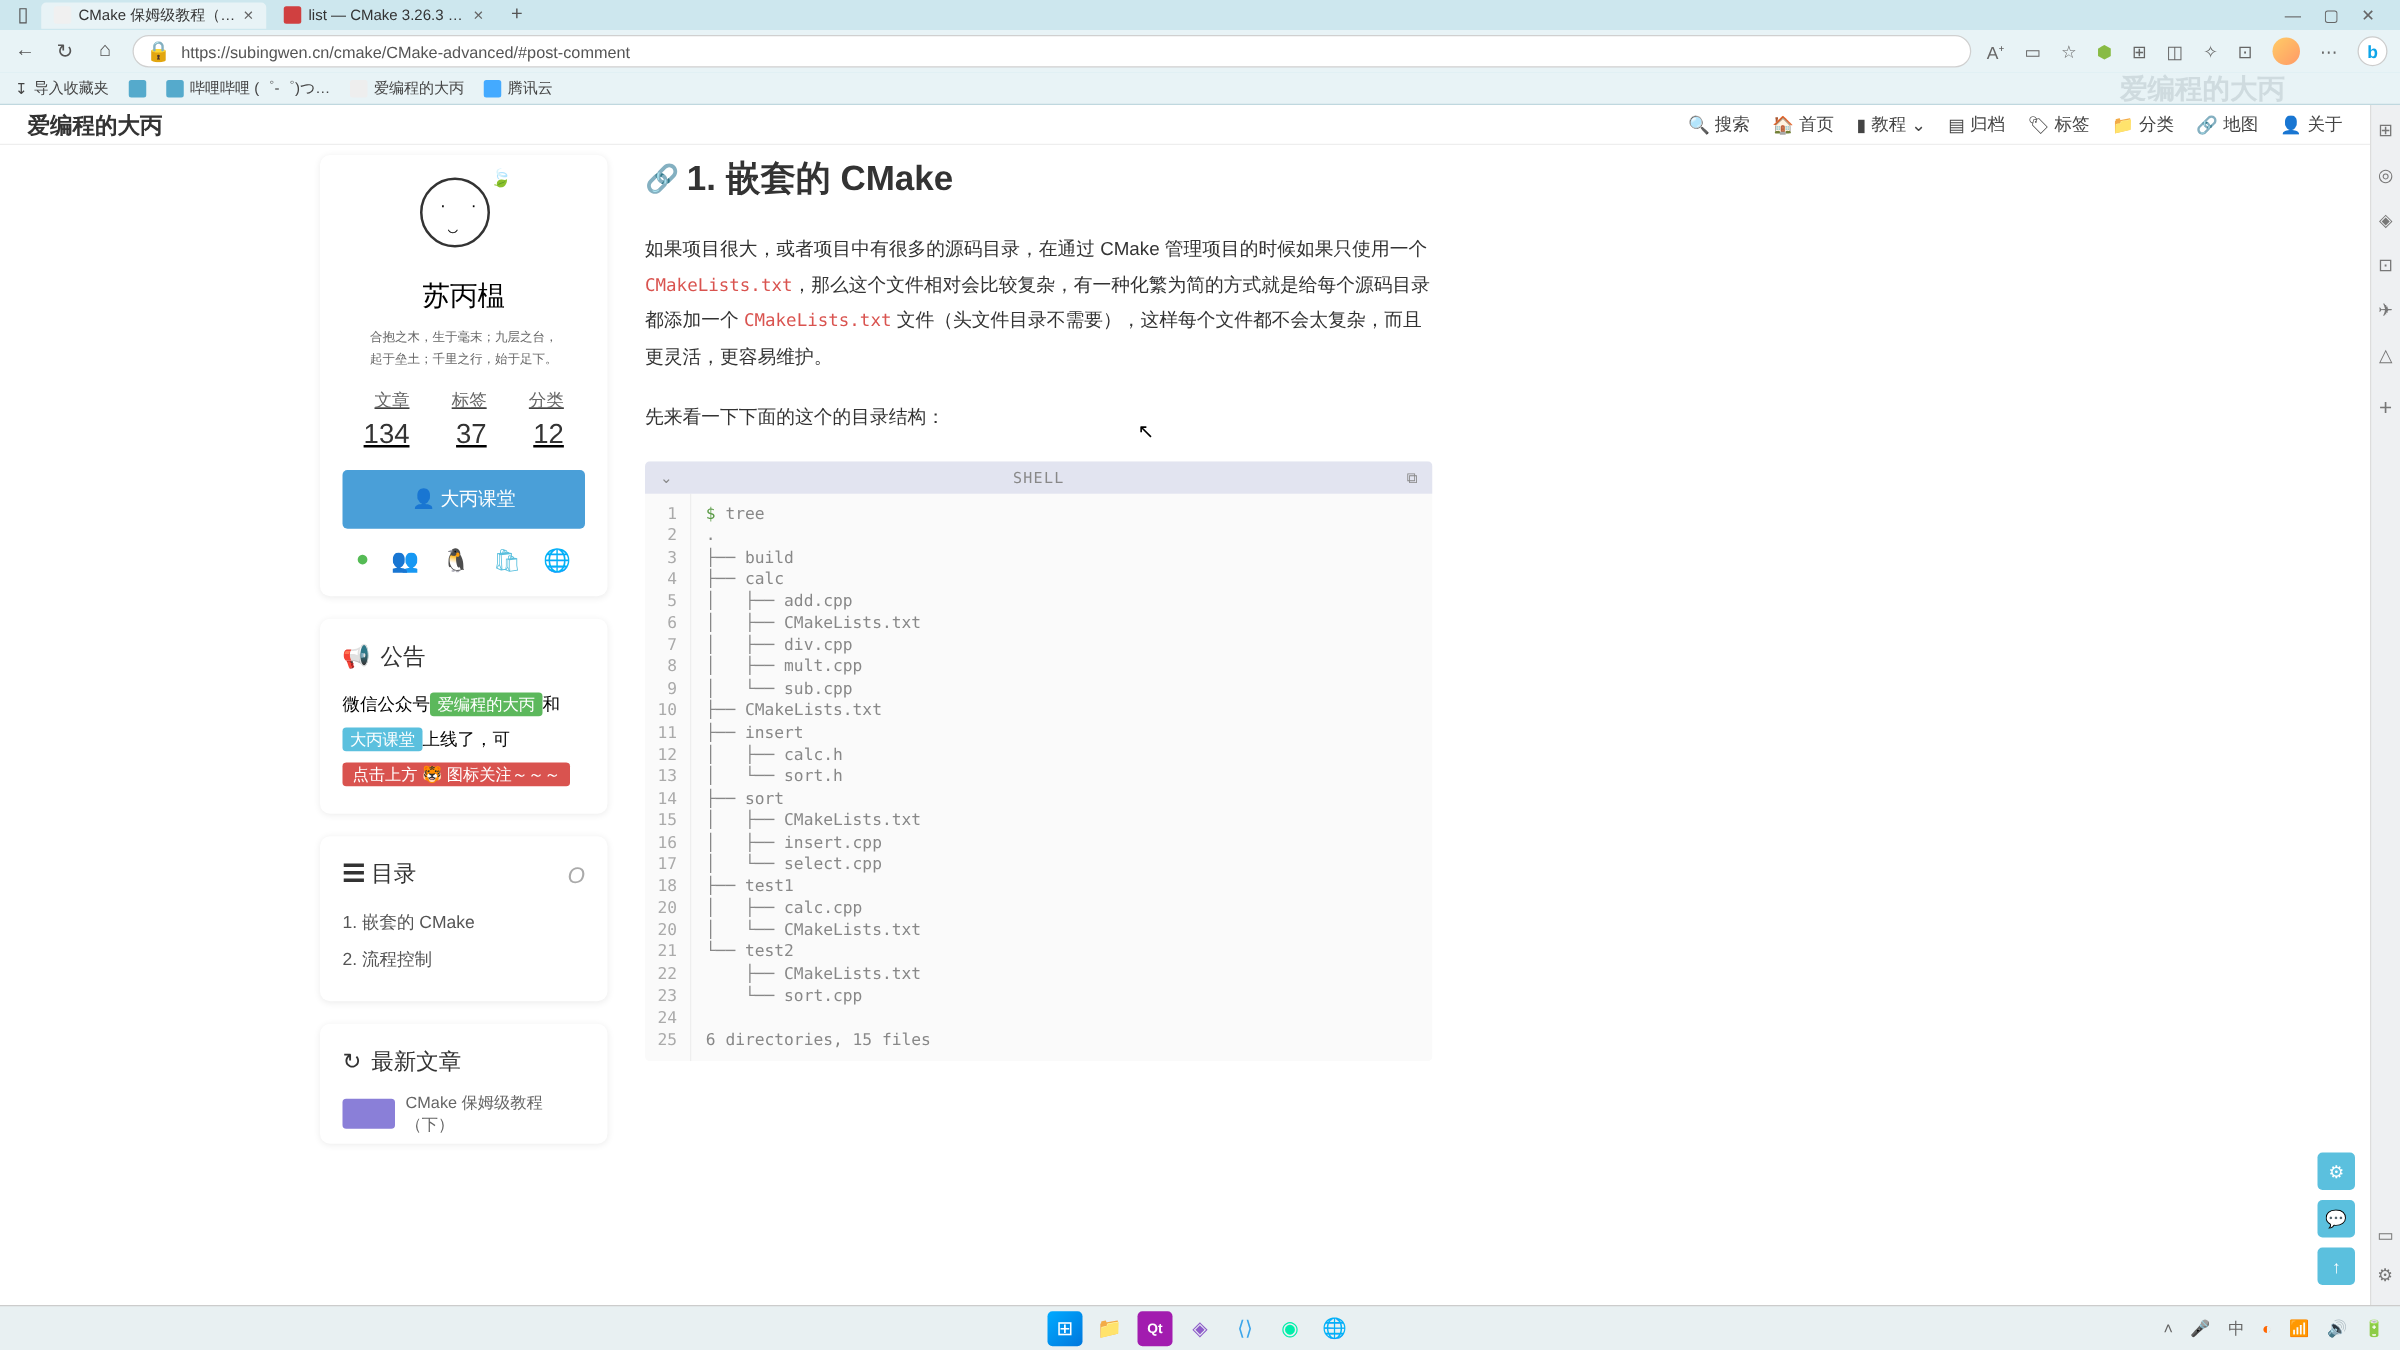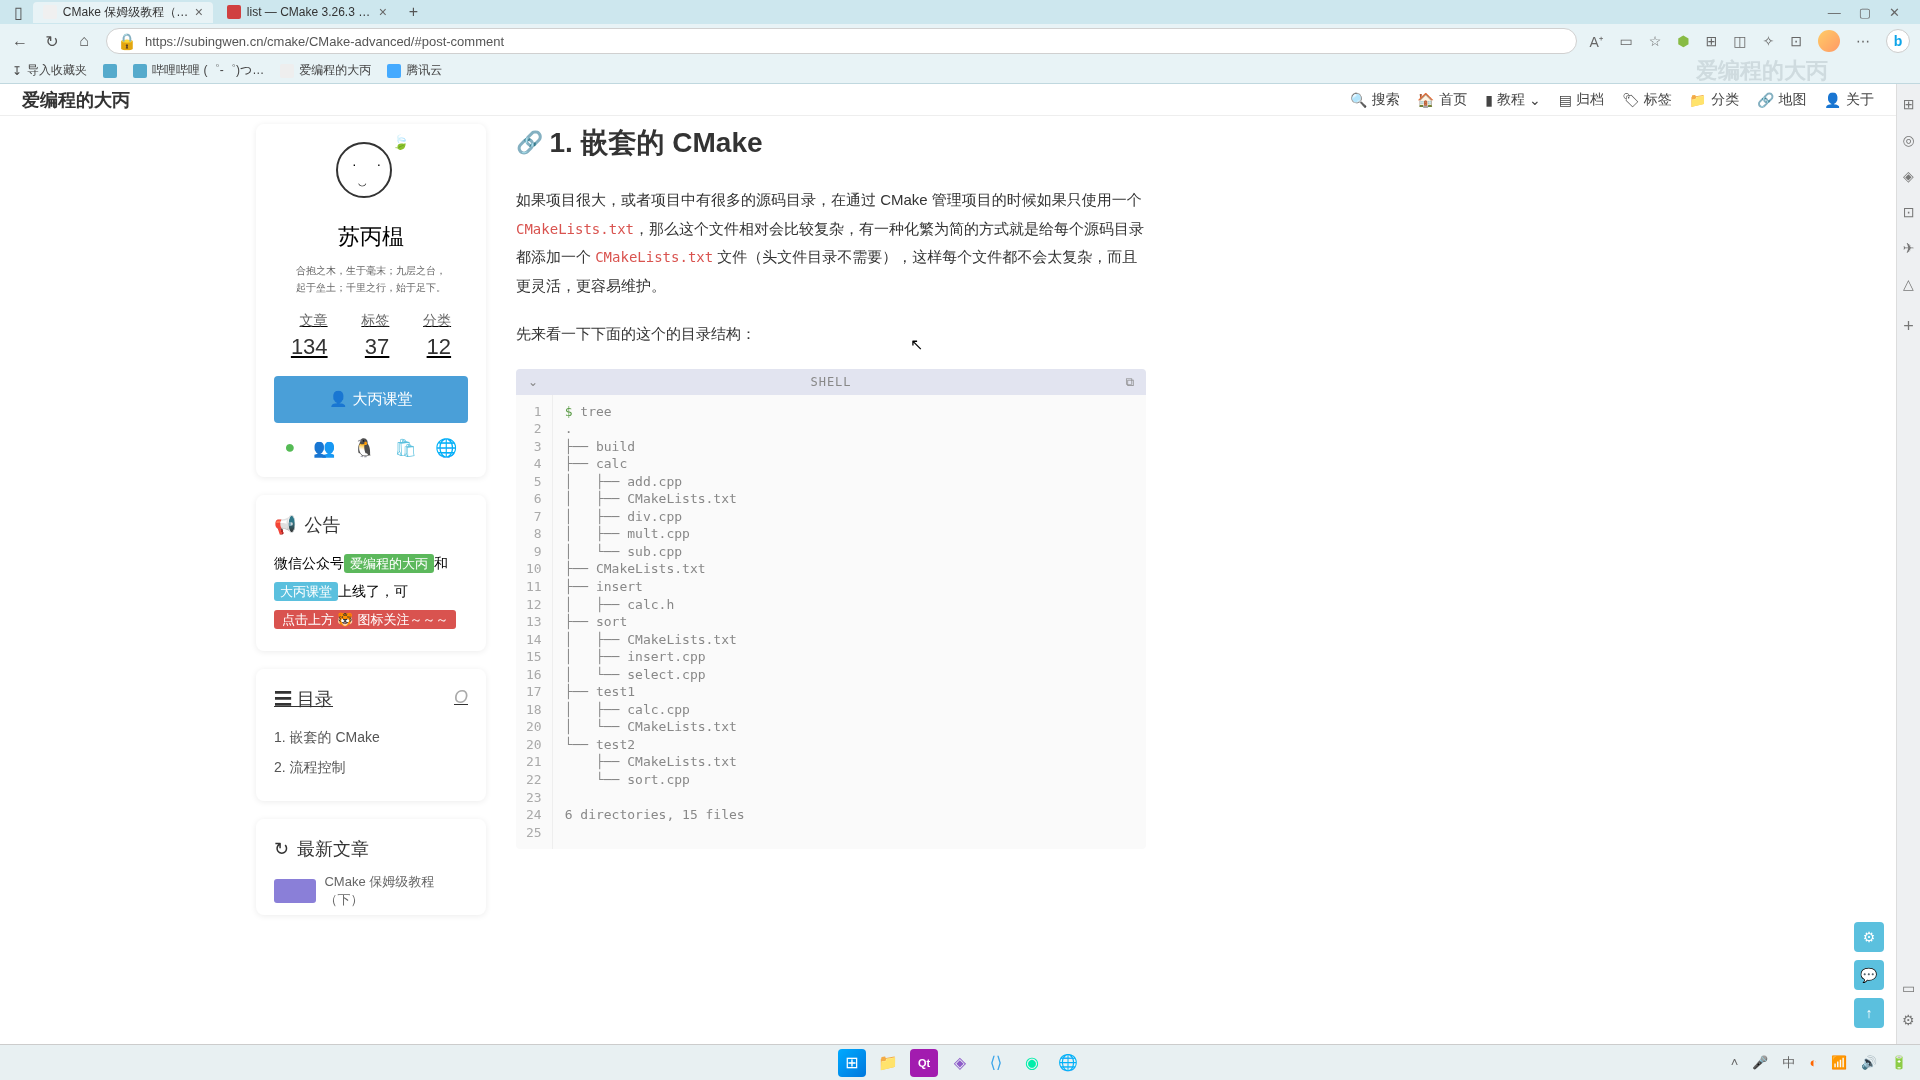--- a/index.html
+++ b/index.html
@@ -57,21 +57,21 @@
 .class-btn { margin-top: 16px; background: #4a9fd8; color: #fff; padding: 14px; text-align: center; border-radius: 4px; cursor: pointer; font-size: 15px; }
 .social-row { display: flex; justify-content: center; gap: 18px; margin-top: 14px; font-size: 18px; }
 .social-row span { cursor: pointer; }
 
 .section-title { display: flex; align-items: center; gap: 8px; font-size: 18px; font-weight: 500; margin-bottom: 12px; color: #333; }
 .notice-text { font-size: 14px; line-height: 2; }
 .badge-green { background: #5cb85c; color: #fff; padding: 2px 6px; border-radius: 3px; font-size: 13px; }
 .badge-blue { background: #5bc0de; color: #fff; padding: 2px 6px; border-radius: 3px; font-size: 13px; }
 .badge-red { background: #d9534f; color: #fff; padding: 2px 8px; border-radius: 3px; font-size: 13px; }
 
-.toc-header { display: flex; justify-content: space-between; align-items: flex-start; text-decoration: underline; }
+.toc-header { display: flex; justify-content: space-between; align-items: flex-end; }
 .toc-close { font-style: italic; color: #aaa; font-size: 18px; cursor: pointer; }
 .toc-item { font-size: 14px; color: #555; padding: 6px 0; cursor: pointer; }
 
 .article { margin-left: 30px; width: 630px; }
 .article-title { font-size: 28px; font-weight: bold; color: #333; margin-bottom: 24px; display: flex; align-items: center; gap: 6px; }
 .link-icon { color: #999; font-size: 22px; }
 .article-body { font-size: 15px; line-height: 1.9; color: #333; margin-bottom: 20px; }
 .code-inline { color: #d9534f; font-family: Consolas, monospace; font-size: 14px; }
 
 .code-block { border-radius: 4px; overflow: hidden; }
@@ -337,20 +337,21 @@
               <div>├── build</div>
               <div>├── calc</div>
               <div>│   ├── add.cpp</div>
               <div>│   ├── CMakeLists.txt</div>
               <div>│   ├── div.cpp</div>
               <div>│   ├── mult.cpp</div>
               <div>│   └── sub.cpp</div>
               <div>├── CMakeLists.txt</div>
               <div>├── insert</div>
               <div>│   ├── calc.h</div>
+              <div>│   └── sort.h</div>
               <div>├── sort</div>
               <div>│   ├── CMakeLists.txt</div>
               <div>│   ├── insert.cpp</div>
               <div>│   └── select.cpp</div>
               <div>├── test1</div>
               <div>│   ├── calc.cpp</div>
               <div>│   └── CMakeLists.txt</div>
               <div>└── test2</div>
               <div>    ├── CMakeLists.txt</div>
               <div>    └── sort.cpp</div>

